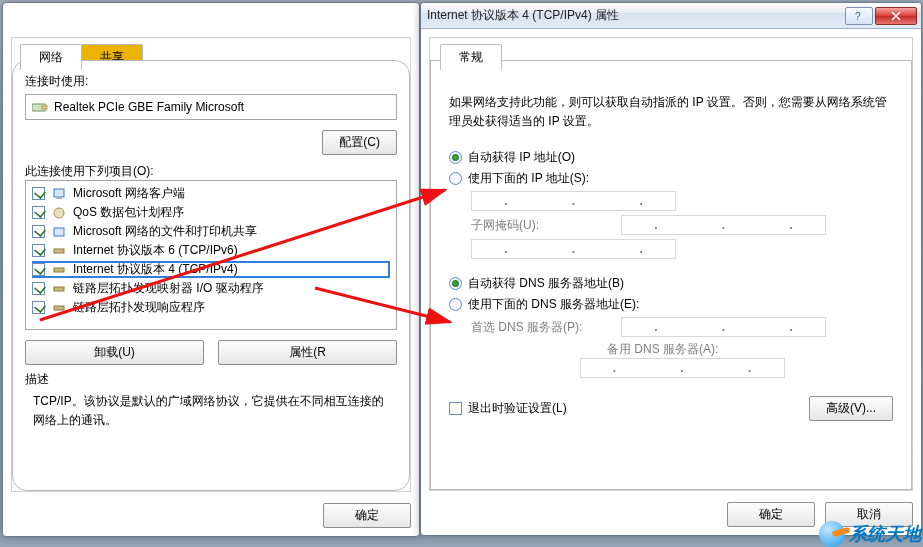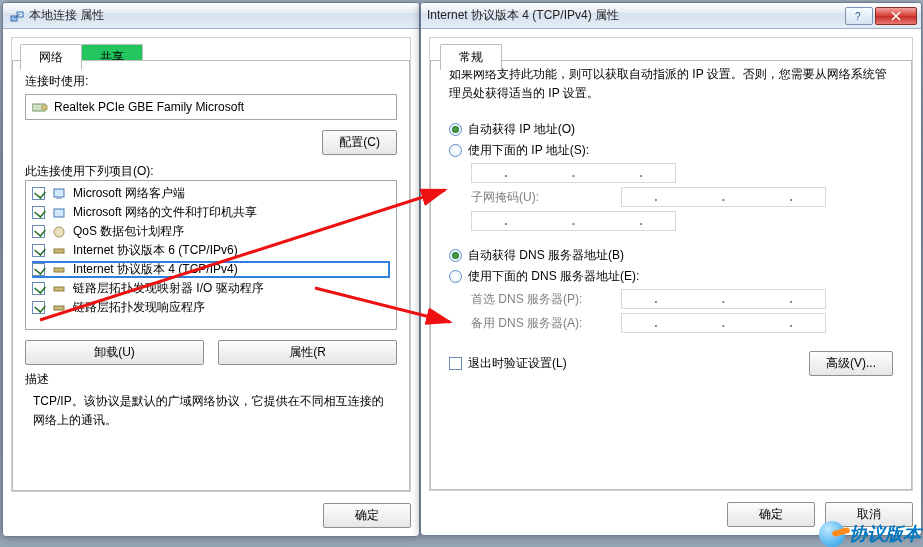--- a/index.html
+++ b/index.html
@@ -74,21 +74,21 @@
   .tabs {
     display: flex;
     position: relative;
     top: -1px;
     padding-left: 0;
   }
   .tab {
     border: 1px solid #bbb;
     border-bottom: none;
     padding: 4px 18px;
-    background: #22c55e;
+    background: #eab308;
     position: relative;
     top: 1px;
     margin-right: -1px;
     border-radius: 2px 2px 0 0;
   }
   .tab.active { background: #fff; z-index: 2; }
   .tabpanel {
     border: 1px solid #bbb;
     background: #fff;
     padding: 12px;
@@ -198,37 +198,27 @@
 
   
   svg { display:block; }
 </style>
 </head>
 <body>
 
 <div class="backdrop"></div>
 
 <div class="window win-left">
-  <div class="titlebar">
-    <span class="icon">
-      <svg width="14" height="14">
-          <rect x="1" y="7" width="6" height="5" fill="#9bc1ef" stroke="#3a6ea8"></rect>
-          <rect x="7" y="3" width="6" height="5" fill="#dceaf8" stroke="#3a6ea8"></rect>
-          <line x1="4" y1="9" x2="10" y2="5" stroke="#3a6ea8"></line>
-        </svg>
-    </span>
-    <span class="title">本地连接 属性</span>
-  </div>
 
   <div class="inner" style="padding:6px 8px 8px 8px;">
     <div class="tabs">
       <div class="tab active"><span>网络</span></div>
       <div class="tab"><span>共享</span></div>
     </div>
-    <div class="tabpanel" style="padding:12px;">
+    <div class="tabpanel" style="padding:12px;border-radius:15px;">
       <div>连接时使用:</div>
       <div class="adapter-box">
         <span>
           <svg width="16" height="12">
               <rect x="0" y="3" width="14" height="7" rx="1" fill="#cfe3c4" stroke="#6f9660"></rect>
               <rect x="10" y="5" width="5" height="3" fill="#e6cf8b" stroke="#b49a4f"></rect>
             </svg>
         </span>
         <span>Realtek PCIe GBE Family Microsoft</span>
       </div>
@@ -246,33 +236,33 @@
                 <rect x="2" y="2" width="10" height="8" fill="#d5e7fb" stroke="#4478b5"></rect>
                 <rect x="4" y="10" width="6" height="2" fill="#9bb6d6"></rect>
               </svg>
             </span>
           <span>Microsoft 网络客户端</span>
         </div>
         <div class="check-row">
           <span class="checkbox checked"></span>
           <span class="itm-icon">
               <svg width="14" height="14">
+                <circle cx="7" cy="7" r="5" fill="#e9e0bf" stroke="#a89252"></circle>
+              </svg>
+            </span>
+          <span>QoS 数据包计划程序</span>
+        </div>
+        <div class="check-row">
+          <span class="checkbox checked"></span>
+          <span class="itm-icon">
+              <svg width="14" height="14">
                 <rect x="2" y="3" width="10" height="8" fill="#d5e7fb" stroke="#4478b5"></rect>
               </svg>
             </span>
           <span>Microsoft 网络的文件和打印机共享</span>
-        </div>
-        <div class="check-row">
-          <span class="checkbox checked"></span>
-          <span class="itm-icon">
-              <svg width="14" height="14">
-                <circle cx="7" cy="7" r="5" fill="#e9e0bf" stroke="#a89252"></circle>
-              </svg>
-            </span>
-          <span>QoS 数据包计划程序</span>
         </div>
         <div class="check-row">
           <span class="checkbox checked"></span>
           <span class="itm-icon">
               <svg width="14" height="14">
                 <rect x="2" y="5" width="10" height="4" fill="#cbb97a" stroke="#8e7a3e"></rect>
               </svg>
             </span>
           <span>Internet 协议版本 6 (TCP/IPv6)</span>
         </div>
@@ -337,21 +327,21 @@
             <line x1="10" y1="1" x2="2" y2="9" stroke="#fff" stroke-width="1.6"></line>
           </svg>
       </span>
     </div>
   </div>
 
   <div class="inner" style="padding:6px 10px;">
     <div class="tabs">
       <div class="tab active"><span>常规</span></div>
     </div>
-    <div class="tabpanel" style="padding:4px 18px;">
+    <div class="tabpanel" style="padding:32px 18px;">
       <div style="line-height:1.6;">如果网络支持此功能，则可以获取自动指派的 IP 设置。否则，您需要从网络系统管理员处获得适当的 IP 设置。</div>
 
       <div style="margin-top:18px;">
         <div class="radio-row">
           <span class="radio checked"></span>
           <span>自动获得 IP 地址(O)</span>
         </div>
         <div class="radio-row">
           <span class="radio"></span>
           <span>使用下面的 IP 地址(S):</span>
@@ -393,21 +383,21 @@
         </div>
         <div style="margin-left:22px;">
           <div style="display:flex;align-items:center;margin:4px 0;">
             <span class="field-label" style="width:150px">首选 DNS 服务器(P):</span>
             <span class="ip-input">
                 <span>.</span>
                 <span>.</span>
                 <span>.</span>
               </span>
           </div>
-          <div style="display:flex;align-items:center;margin:4px 0;">
+          <div style="display:flex;align-items:center;margin:4px 0;flex-direction:column;">
             <span class="field-label" style="width:150px">备用 DNS 服务器(A):</span>
             <span class="ip-input">
                 <span>.</span>
                 <span>.</span>
                 <span>.</span>
               </span>
           </div>
         </div>
       </div>
 
@@ -439,14 +429,14 @@
   <defs>
       <marker id="ah2" markerWidth="10" markerHeight="10" refX="8" refY="3" orient="auto">
     <path d="M0,0 L9,3 L0,6 Z" fill="#e11"></path>
       </marker>
     </defs>
   <line x1="5" y1="8" x2="140" y2="42" stroke="#e11" stroke-width="3" marker-end="url(#ah2)"></line>
 </svg>
 
 <div class="watermark">
   <span class="globe"></span>
-  <span>协议版本</span>
+  <span>系统天地</span>
 </div>
 
 </body></html>

